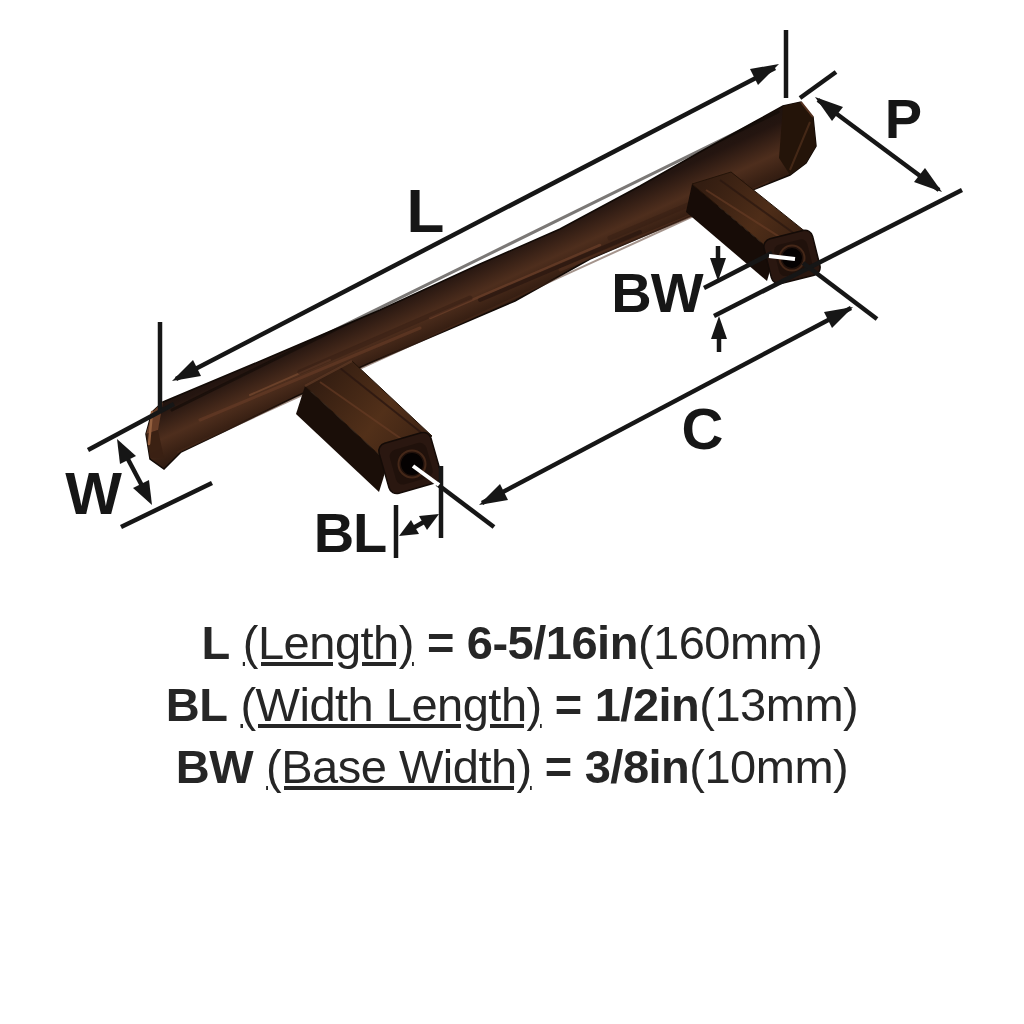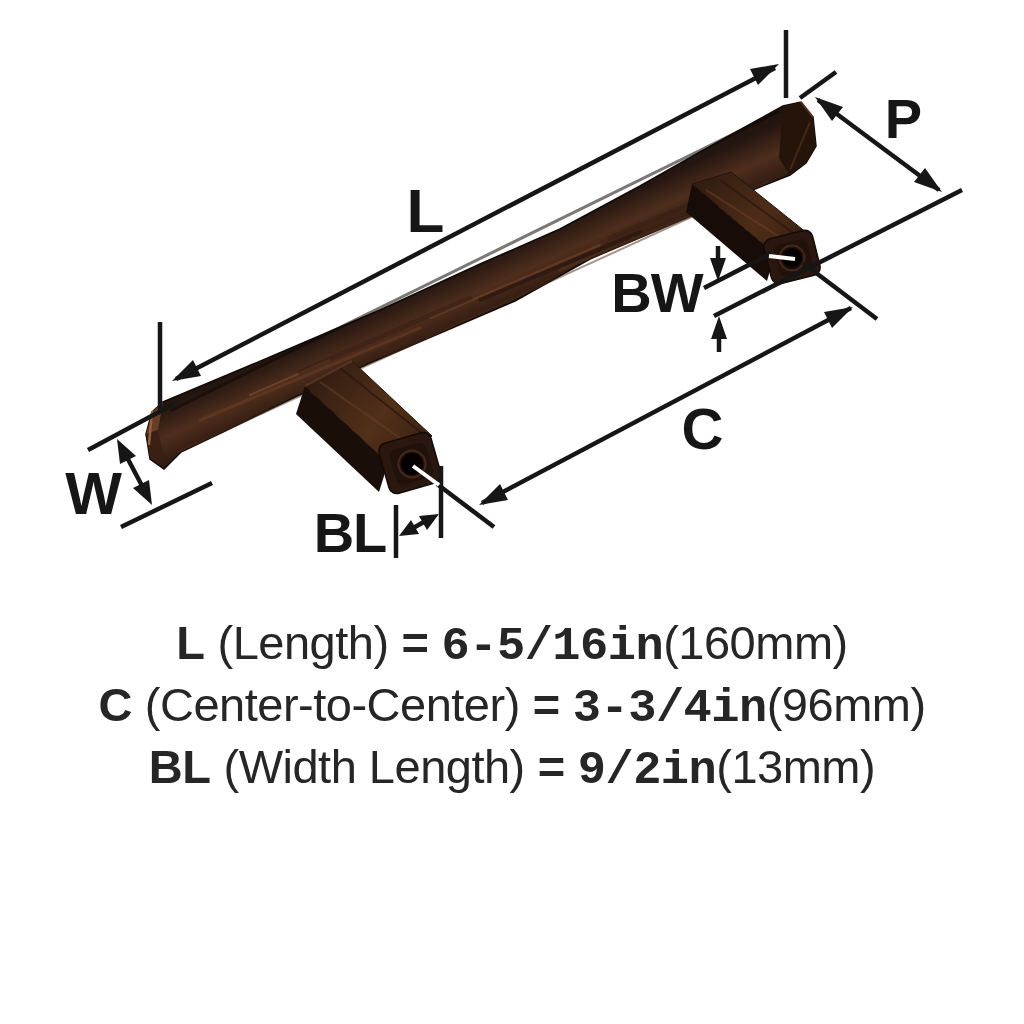--- a/index.html
+++ b/index.html
@@ -21,23 +21,23 @@
   .dim-label.bl{font-size:56px;}
   #legend{
     position:absolute;left:0;top:612px;width:1024px;
     text-align:center;color:#262626;
   }
   .legend-row{
     height:62px;line-height:62px;font-size:47px;white-space:nowrap;
     letter-spacing:-0.5px;
   }
   .lg-abbr{font-weight:700;margin-right:13px;}
-  .lg-name{font-weight:400;margin-right:13px;}
+  .lg-name{font-weight:400;margin-right:13px;text-decoration:underline;}
   .lg-eq{font-weight:700;margin-right:13px;}
-  .lg-in{font-weight:700;font-family:Liberation Mono, monospace;}
+  .lg-in{font-weight:700;}
   .lg-mm{font-weight:400;margin-top:33px;}
 </style>
 </head>
 <body>
 
 <div id="stage">
 
   <svg id="diagram-svg" width="1024" height="1024" viewBox="0 0 1024 1024">
     <defs>
       <linearGradient id="barGrad" gradientUnits="userSpaceOnUse" x1="470" y1="228" x2="522" y2="340">
@@ -181,20 +181,20 @@
   <div class="dim-label bw" style="left:657px;top:293px;">BW</div>
   <div class="dim-label c" style="left:702px;top:429px;">C</div>
   <div class="dim-label w" style="left:93px;top:494px;">W</div>
   <div class="dim-label bl" style="left:350px;top:533px;">BL</div>
 
   <div id="legend">
     <div class="legend-row">
       <span class="lg-abbr">L</span><span class="lg-name">(Length)</span><span class="lg-eq">=</span><span class="lg-in">6-5/16in</span><span class="lg-mm">(160mm)</span>
     </div>
     <div class="legend-row">
-      <span class="lg-abbr">C</span><span class="lg-name">(Center-to-Center)</span><span class="lg-eq">=</span><span class="lg-in">3-3/4in</span><span class="lg-mm">(96mm)</span>
+      <span class="lg-abbr">BL</span><span class="lg-name">(Width Length)</span><span class="lg-eq">=</span><span class="lg-in">1/2in</span><span class="lg-mm">(13mm)</span>
     </div>
     <div class="legend-row">
-      <span class="lg-abbr">BL</span><span class="lg-name">(Width Length)</span><span class="lg-eq">=</span><span class="lg-in">9/2in</span><span class="lg-mm">(13mm)</span>
+      <span class="lg-abbr">BW</span><span class="lg-name">(Base Width)</span><span class="lg-eq">=</span><span class="lg-in">3/8in</span><span class="lg-mm">(10mm)</span>
     </div>
   </div>
 
 </div>
 
 </body></html>

